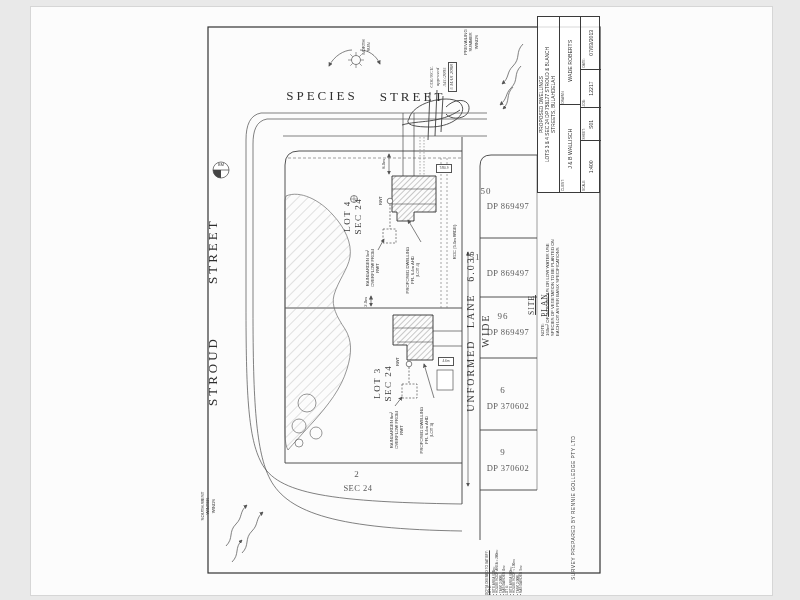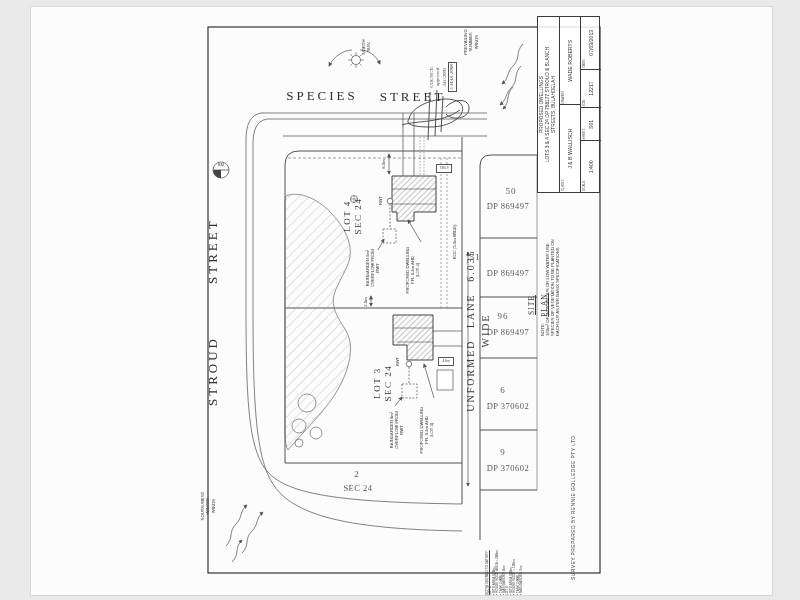--- a/index.html
+++ b/index.html
@@ -188,21 +188,21 @@
 <div class="rt" style="left:372px;top:360px;width:21px;height:46px;">
   <div class="ri ser c" style="width:46px;height:21px;transform:rotate(-90deg) translateX(-46px);">
     <div class="t-lotbig" style="line-height:10.5px;">LOT 3</div>
     <div class="t-lotbig" style="line-height:10.5px;">SEC 24</div>
   </div>
 </div>
 
 <div class="abs ser t-num c" style="left:345px;top:469px;width:24px;">2</div>
 <div class="abs ser t-dp c" style="left:338px;top:483px;width:40px;">SEC 24</div>
 
-<div class="abs ser t-num c" style="left:480px;top:186px;width:46px;padding-left:8px;">50</div>
+<div class="abs ser t-num c" style="left:455px;top:186px;width:46px;padding-left:8px;">50</div>
 <div class="abs ser t-dp c" style="left:481px;top:201px;width:54px;">DP 869497</div>
 <div class="abs ser t-num c" style="left:452px;top:252px;width:46px;">51</div>
 <div class="abs ser t-dp c" style="left:481px;top:268px;width:54px;">DP 869497</div>
 <div class="abs ser t-num c" style="left:480px;top:311px;width:46px;">96</div>
 <div class="abs ser t-dp c" style="left:481px;top:327px;width:54px;">DP 869497</div>
 <div class="abs ser t-num c" style="left:480px;top:385px;width:46px;">6</div>
 <div class="abs ser t-dp c" style="left:481px;top:401px;width:54px;">DP 370602</div>
 <div class="abs ser t-num c" style="left:480px;top:447px;width:46px;">9</div>
 <div class="abs ser t-dp c" style="left:481px;top:463px;width:54px;">DP 370602</div>
 

